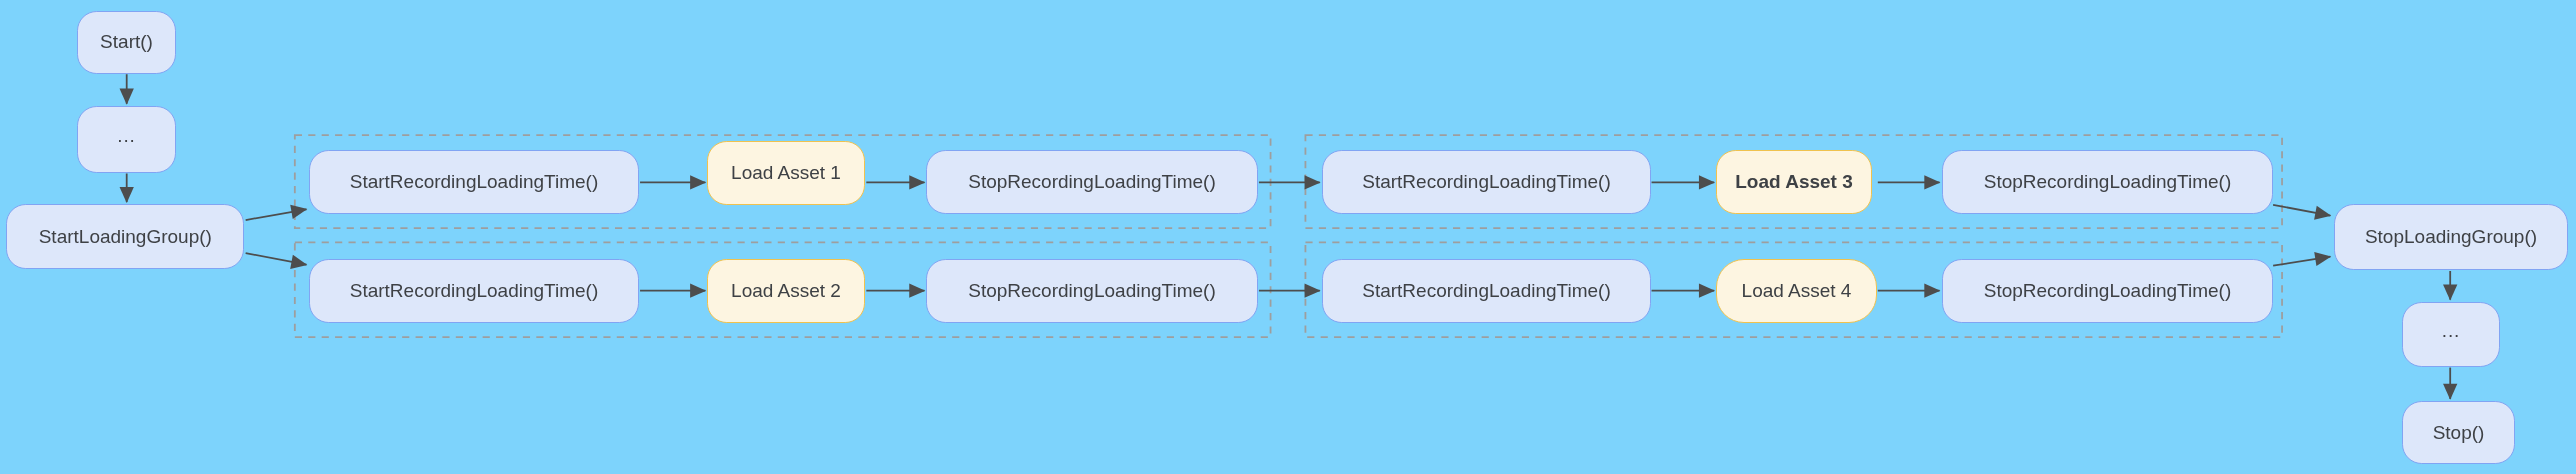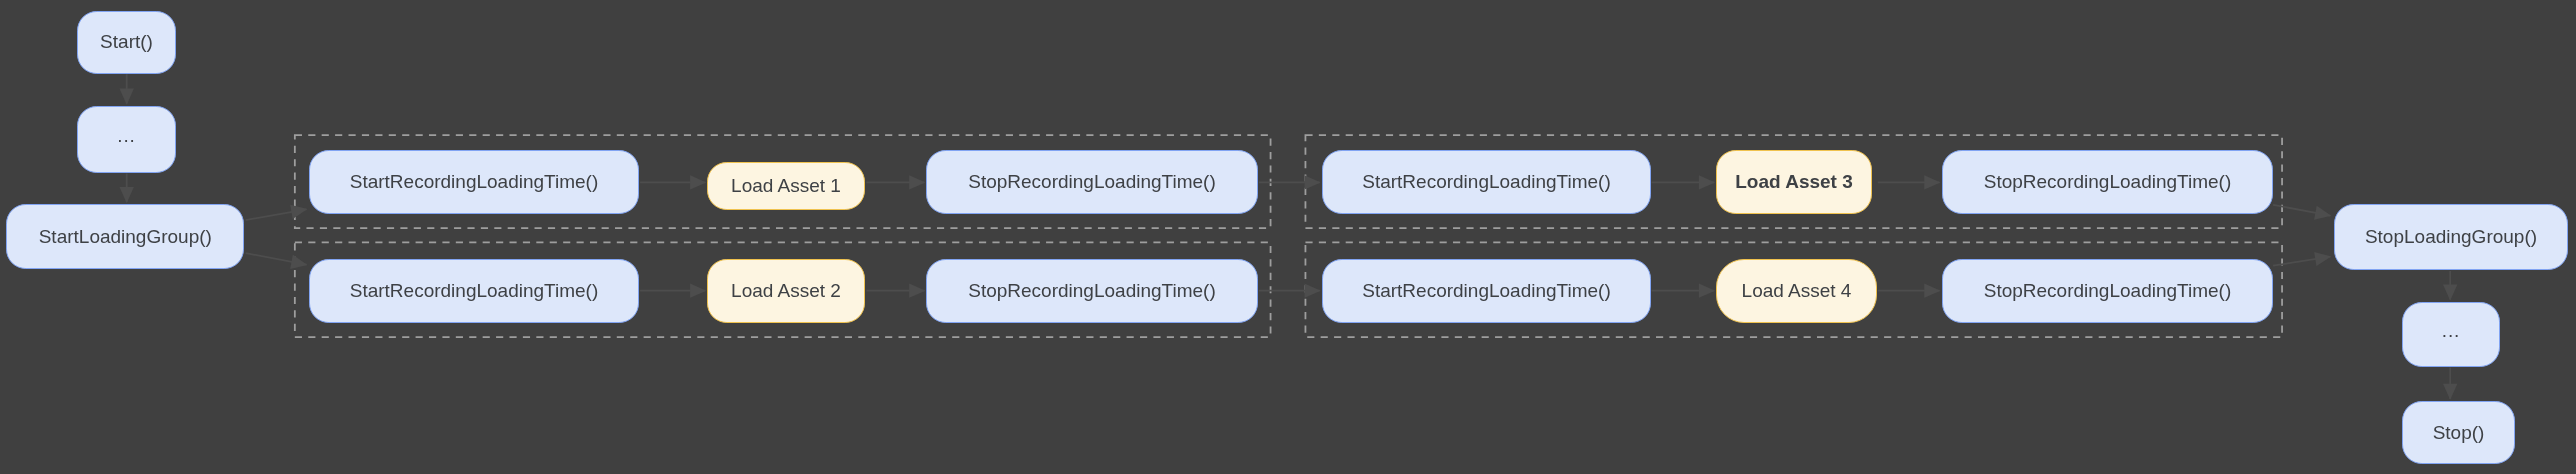--- a/index.html
+++ b/index.html
@@ -4,21 +4,21 @@
 <style>
   html, body {
     margin: 0;
     padding: 0;
     background: #ffffff;
   }
   .canvas {
     position: relative;
     width: 2576px;
     height: 474px;
-    background: #404040;
+    background: #7dd3fc;
     font-family: "Liberation Sans", "DejaVu Sans", sans-serif;
     overflow: hidden;
   }
   .edges {
     position: absolute;
     left: 0;
     top: 0;
     width: 2576px;
     height: 474px;
     display: block;
@@ -92,21 +92,21 @@
   </svg>
 
   <div class="node blue" style="left:77px;   top:10.7px;  width:99px; height:63px;">Start()</div>
 
   <div class="node blue dots" style="left:77px; top:106px; width:99px; height:67px;">...</div>
 
   <div class="node blue" style="left:6.3px;    top:204px; width:238px; height:65px;">StartLoadingGroup()</div>
 
   <div class="node blue" style="left:309px;  top:150px; width:330px; height:64px;">StartRecordingLoadingTime()</div>
 
-  <div class="node yellow" style="left:707px; top:162px; width:158px; height:48px;">Load Asset 1</div>
+  <div class="node yellow" style="left:707px; top:141px; width:158px; height:64px;">Load Asset 1</div>
 
   <div class="node blue" style="left:926px; top:150px; width:332px; height:64px;">StopRecordingLoadingTime()</div>
 
   <div class="node blue" style="left:309px;  top:259px; width:330px; height:64px;">StartRecordingLoadingTime()</div>
 
   <div class="node yellow" style="left:707px; top:259px; width:158px; height:64px;">Load Asset 2</div>
 
   <div class="node blue" style="left:926px; top:259px; width:332px; height:64px;">StopRecordingLoadingTime()</div>
 
   <div class="node blue" style="left:1322px; top:150px; width:329px; height:64px;">StartRecordingLoadingTime()</div>

